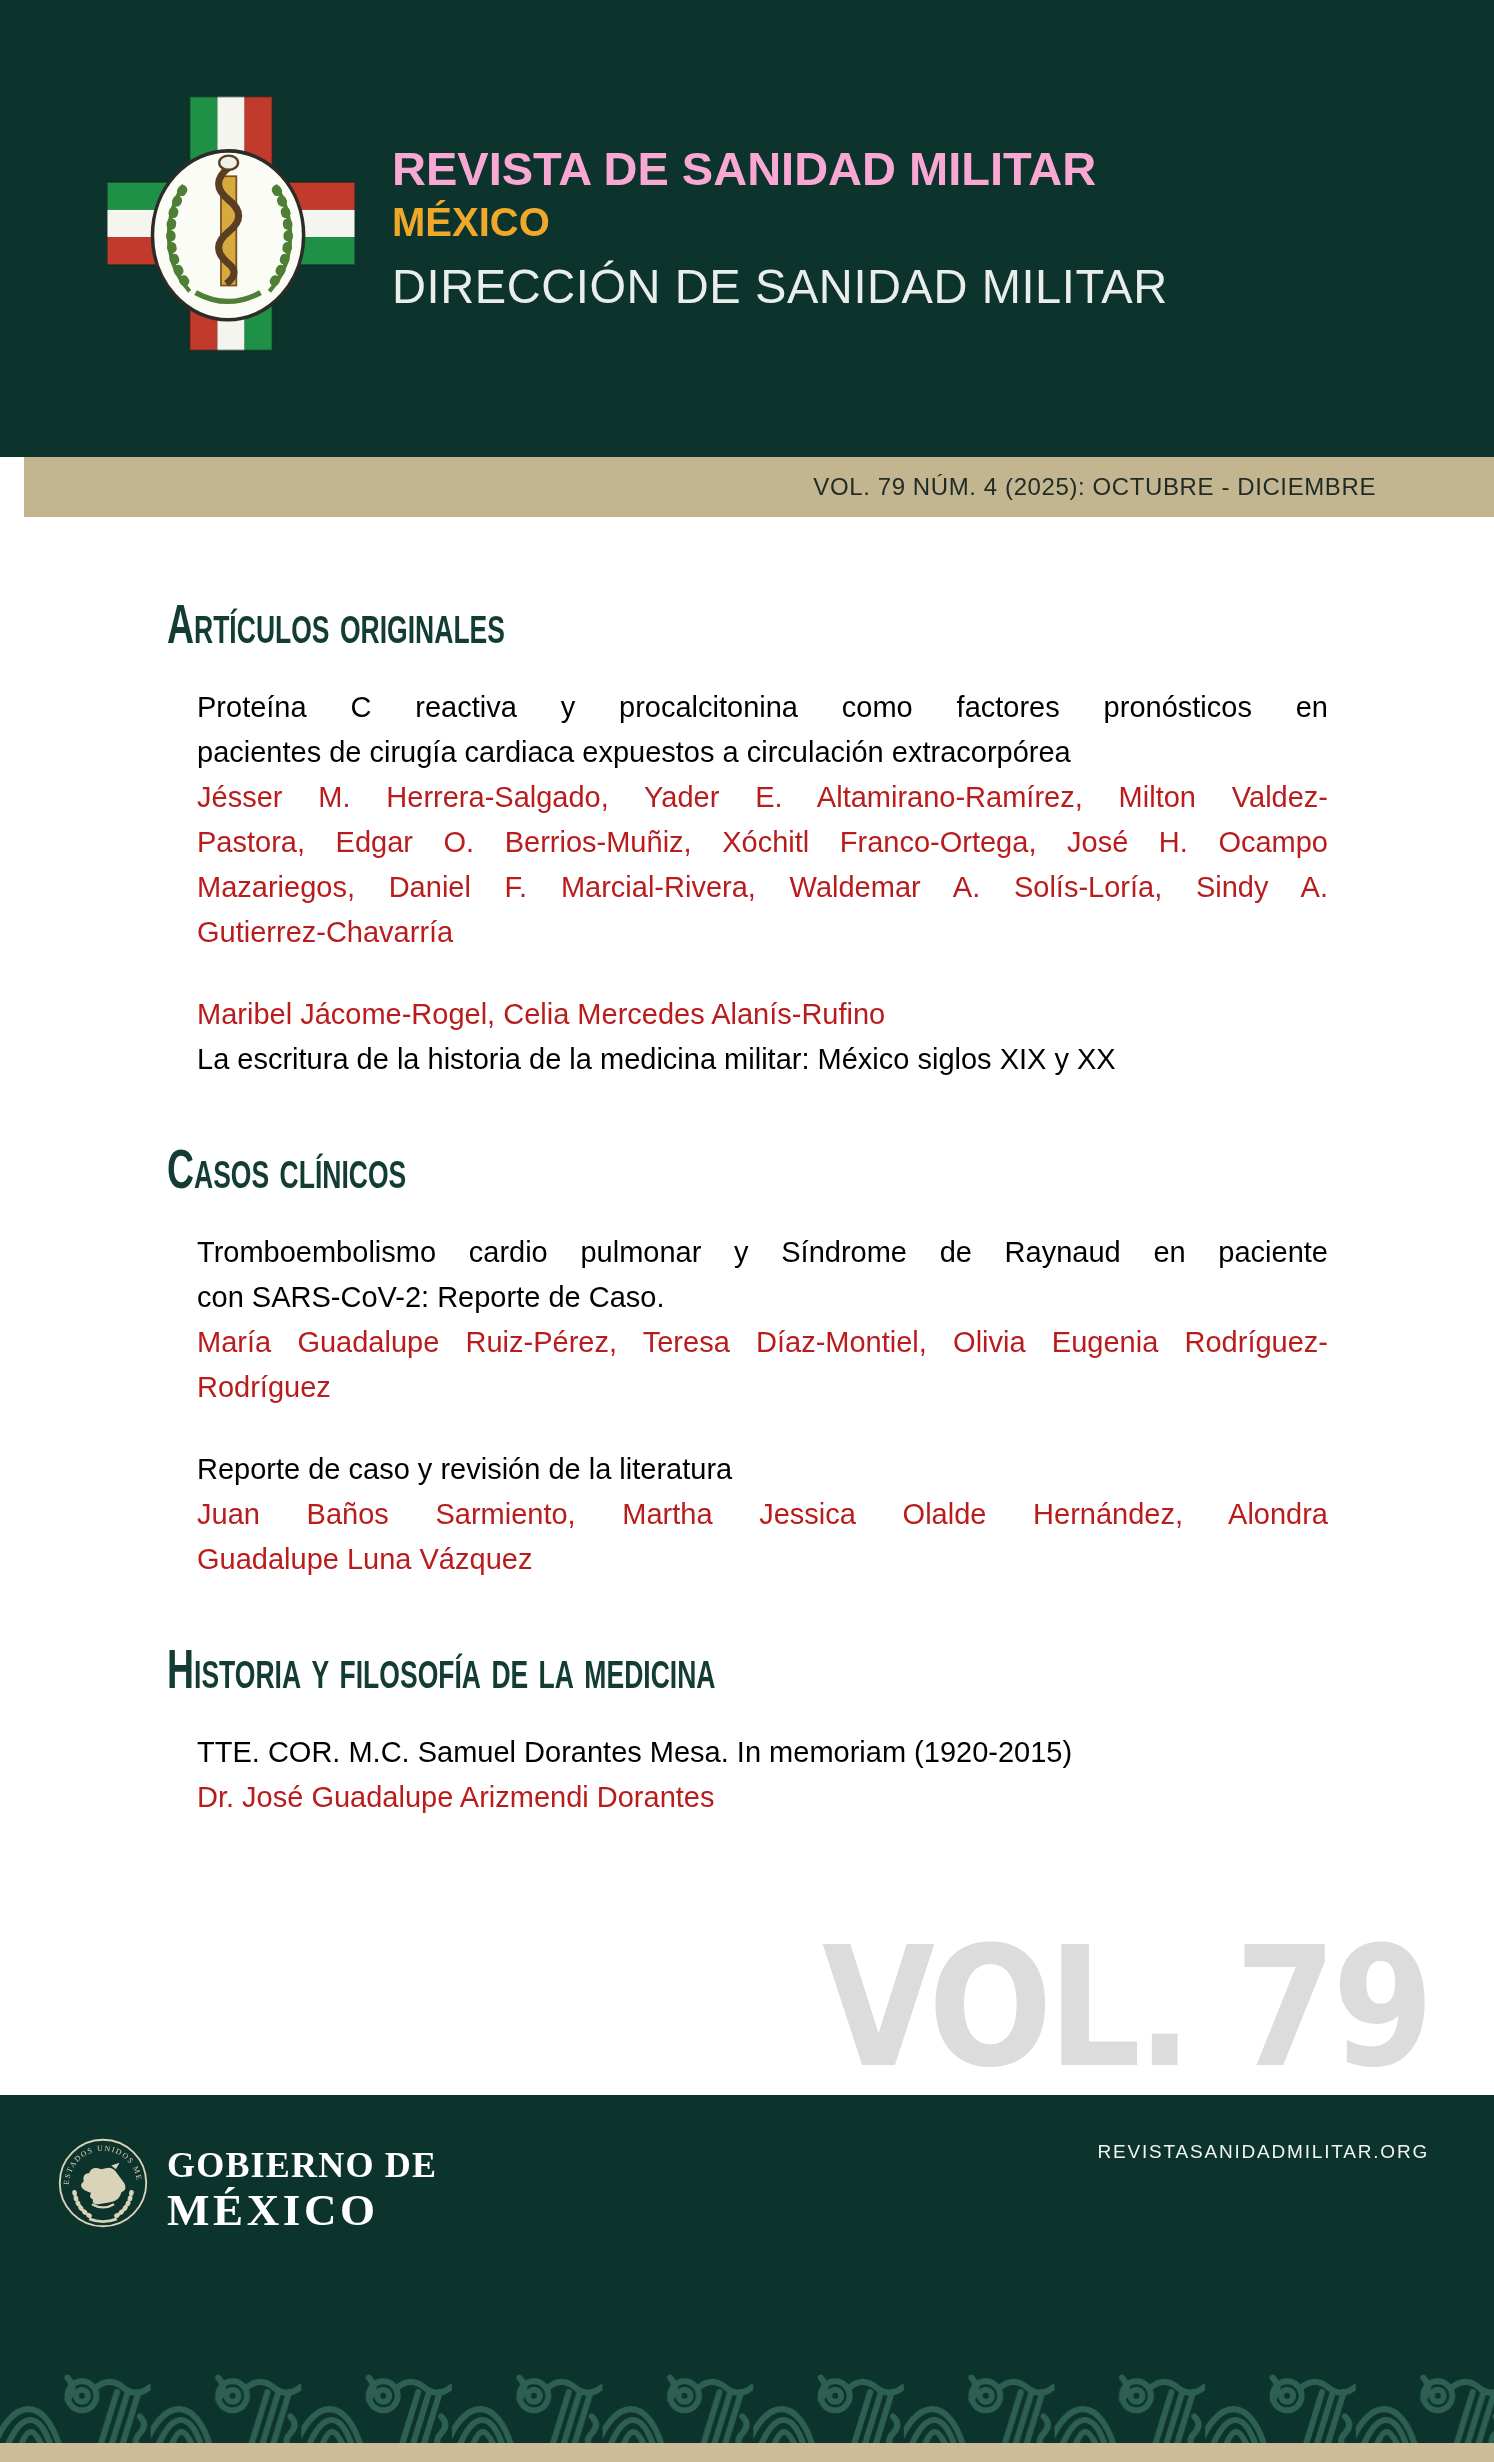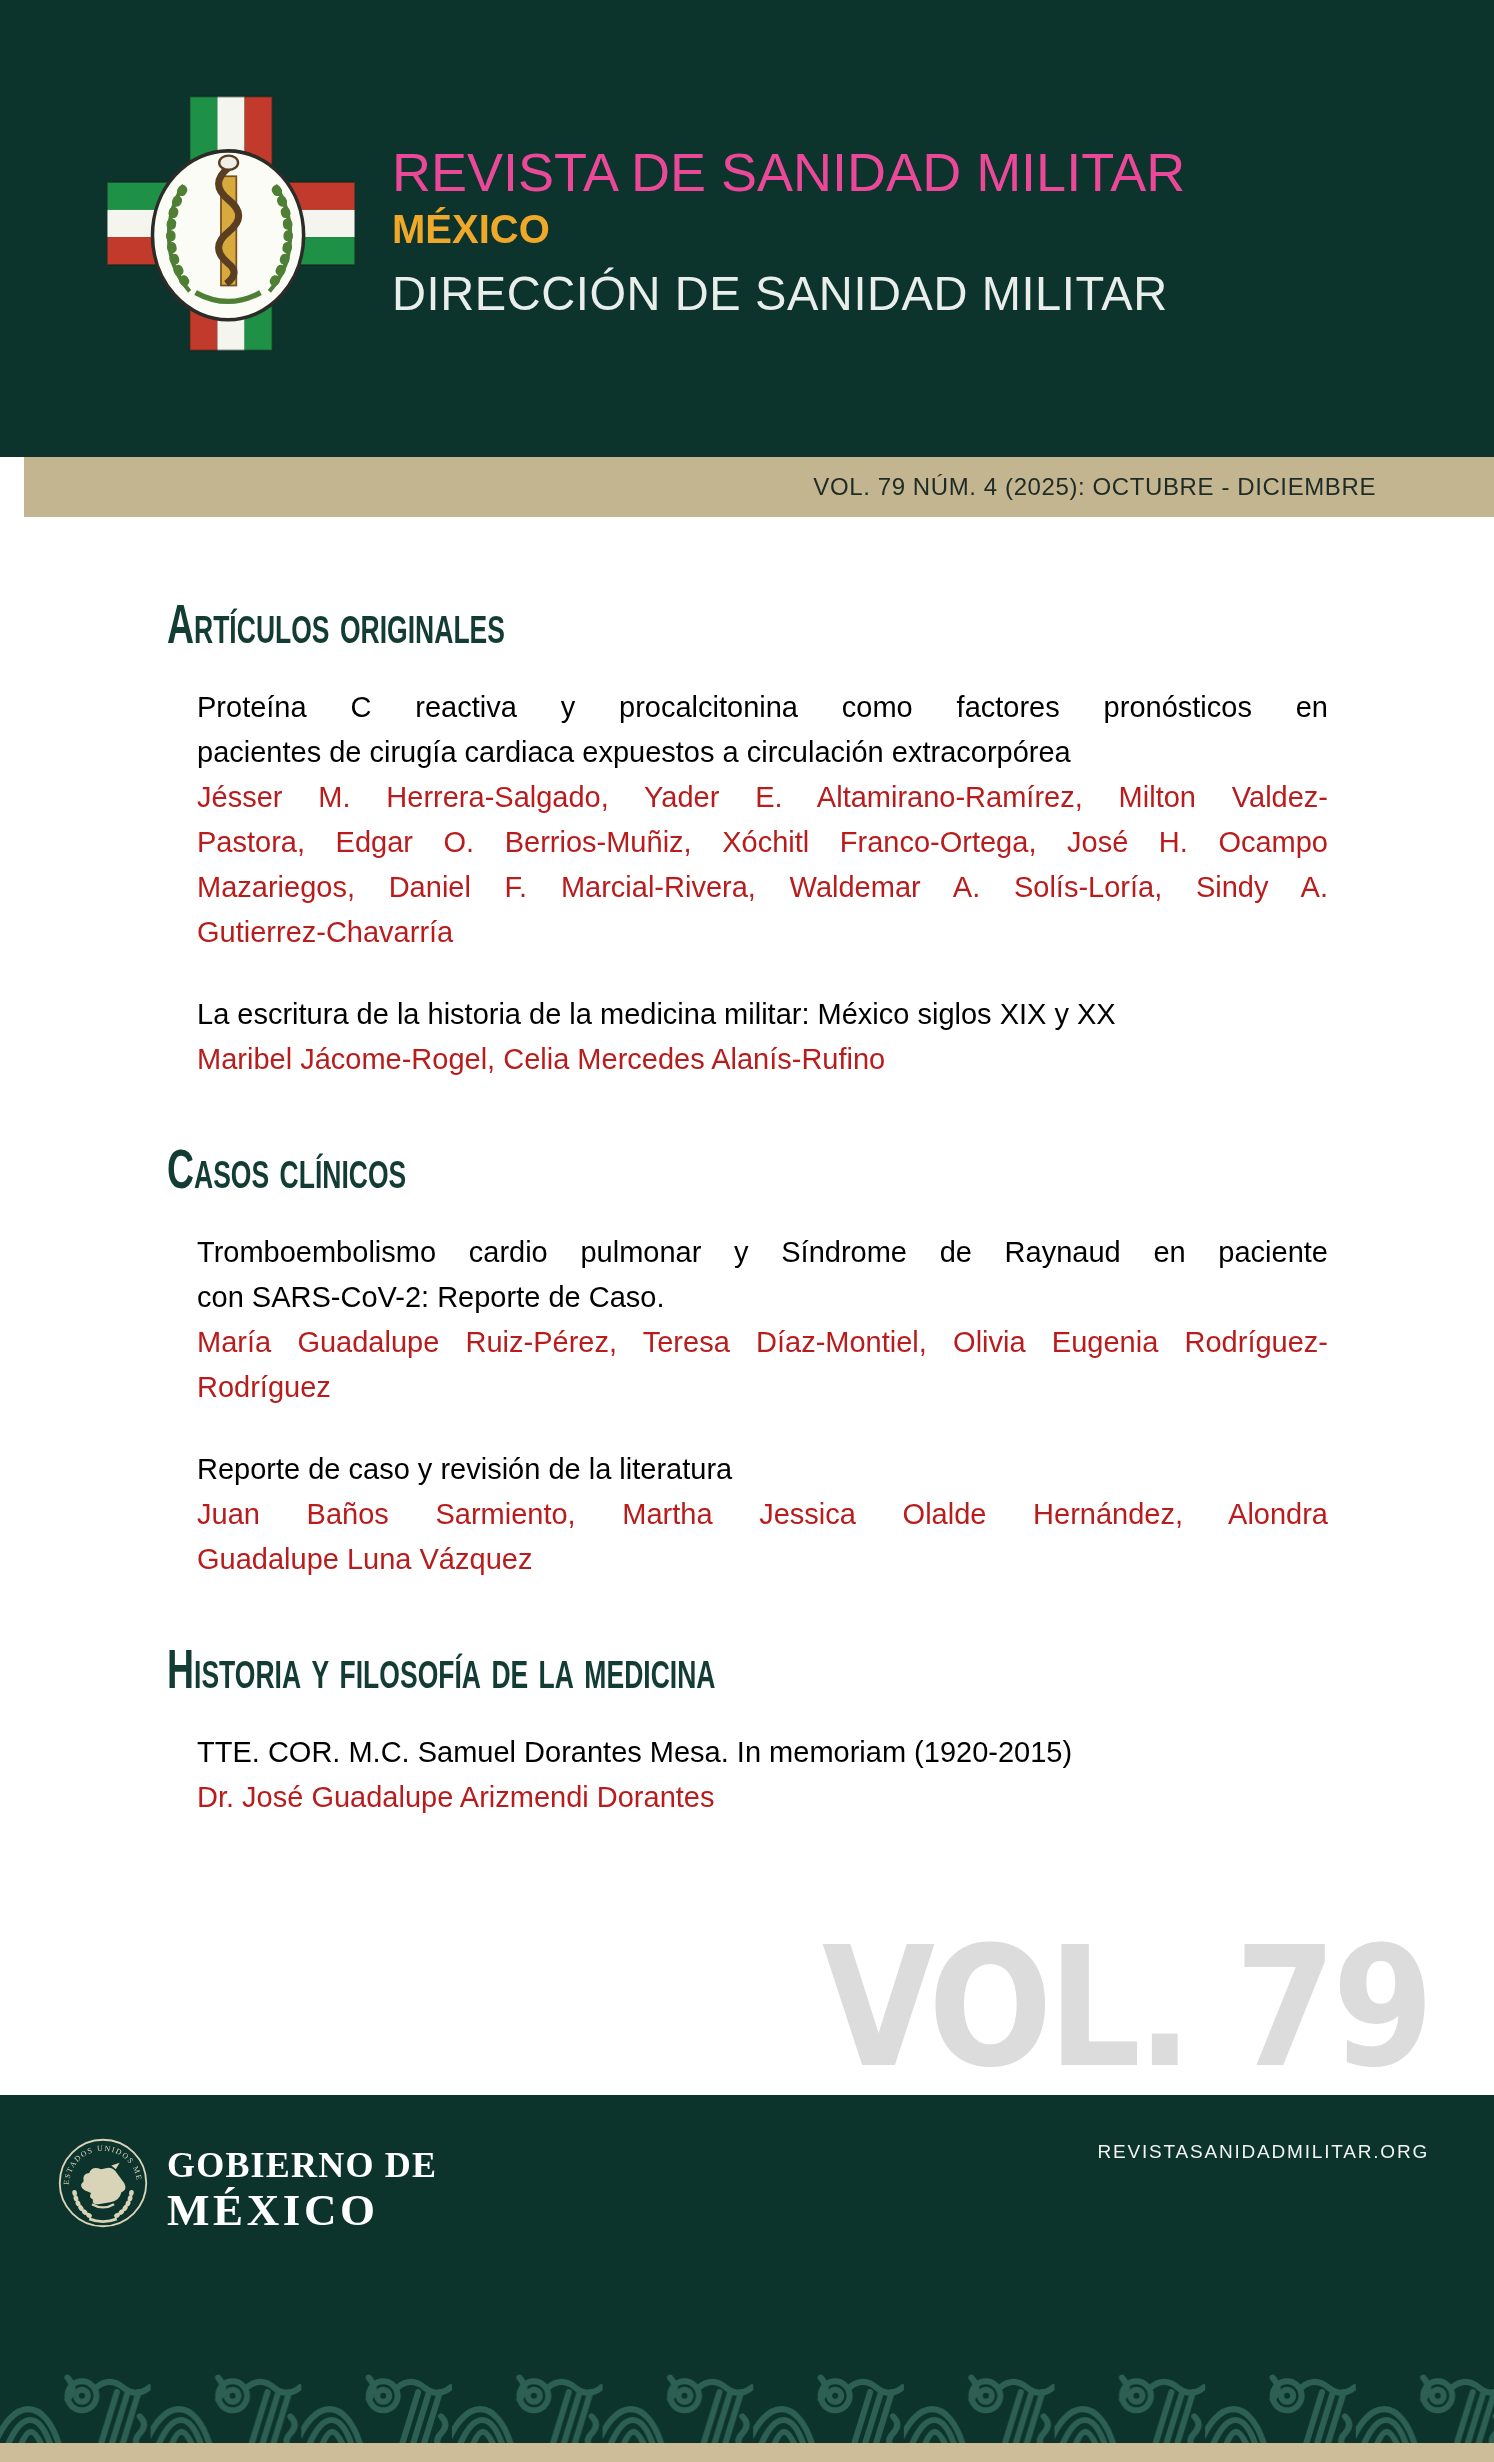--- a/index.html
+++ b/index.html
@@ -3,21 +3,21 @@
 <meta charset="utf-8">
 <style>
   html,body{margin:0;padding:0;background:#ffffff;}
   .page{position:relative;width:1495px;height:2462px;background:#ffffff;overflow:hidden;
         font-family:"Liberation Sans",sans-serif;}
 
   
   .header{position:absolute;top:0;left:0;width:100%;height:457px;background:#0C332C;}
   .logo{position:absolute;left:107px;top:94px;width:248px;height:259px;}
   .header-text{position:absolute;left:392px;top:145px;}
-  .journal-title{font-size:54px;font-weight:normal;color:#ec4899;line-height:1;white-space:nowrap;letter-spacing:0;}
+  .journal-title{font-size:47px;font-weight:bold;color:#f9a8d4;line-height:1;white-space:nowrap;letter-spacing:0;}
   .journal-country{font-size:40px;font-weight:bold;color:#EFA829;line-height:1;margin-top:9.6px;}
   .journal-dept{font-size:49px;font-weight:normal;color:#E9EEEB;line-height:1;margin-top:20.5px;
                 letter-spacing:0.6px;white-space:nowrap;transform:scaleX(.96);transform-origin:left center;}
 
   
   .volume-band{position:absolute;top:457px;left:0;width:100%;height:60px;background:#C4B591;margin-left:24px;}
   .volume-label{position:absolute;right:143px;top:50%;transform:translateY(-50%);
                 font-size:24px;color:#1E2B26;letter-spacing:0.6px;white-space:nowrap;}
 
   
@@ -104,25 +104,25 @@
             <div class="line">pacientes de cirugía cardiaca expuestos a circulación extracorpórea</div>
           </div>
         <div class="block authors-block">
             <div class="line">Jésser M. Herrera-Salgado, Yader E. Altamirano-Ramírez, Milton Valdez-</div>
             <div class="line">Pastora, Edgar O. Berrios-Muñiz, Xóchitl Franco-Ortega, José H. Ocampo</div>
             <div class="line">Mazariegos, Daniel F. Marcial-Rivera, Waldemar A. Solís-Loría, Sindy A.</div>
             <div class="line">Gutierrez-Chavarría</div>
           </div>
       </div>
       <div class="article">
+        <div class="block authors-block">
+            <div class="line">Maribel Jácome-Rogel, Celia Mercedes Alanís-Rufino</div>
+          </div>
         <div class="block title-block">
             <div class="line">La escritura de la historia de la medicina militar: México siglos XIX y XX</div>
-          </div>
-        <div class="block authors-block">
-            <div class="line">Maribel Jácome-Rogel, Celia Mercedes Alanís-Rufino</div>
           </div>
       </div>
     </div>
 
     <div class="section">
       <div class="section-heading">Casos clínicos</div>
       <div class="article">
         <div class="block title-block">
             <div class="line">Tromboembolismo cardio pulmonar y Síndrome de Raynaud en paciente</div>
             <div class="line">con SARS-CoV-2: Reporte de Caso.</div>

